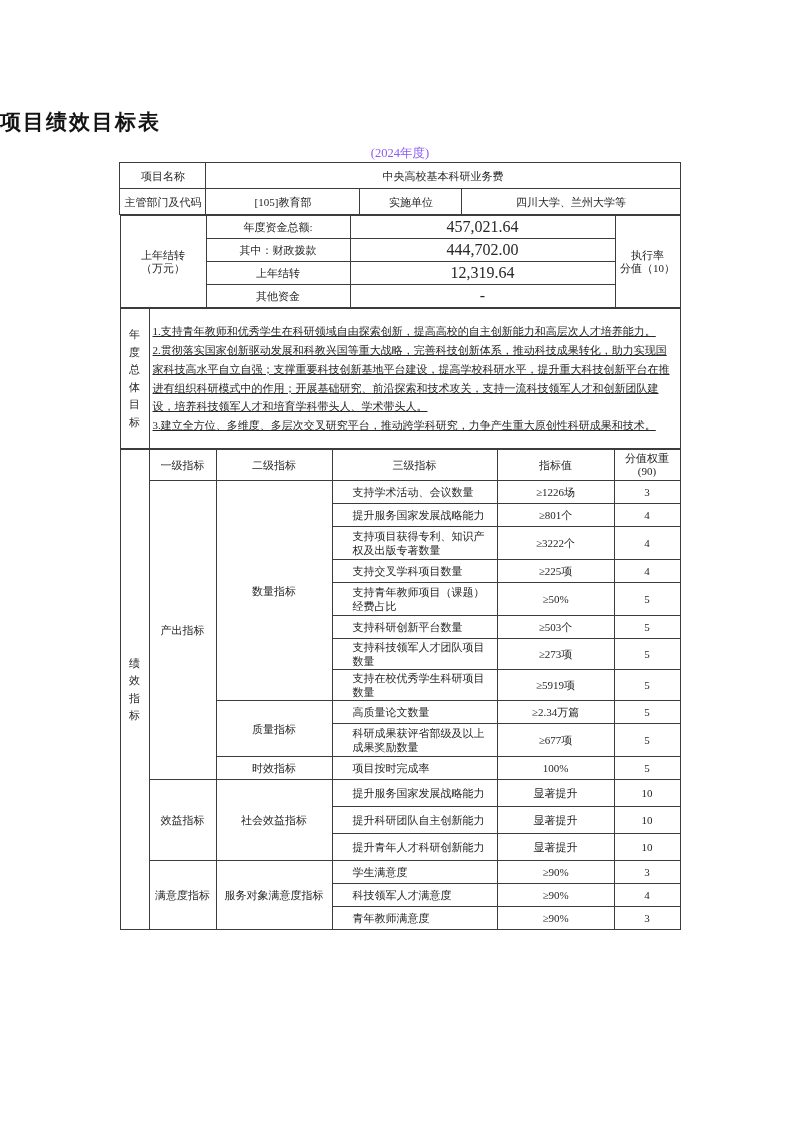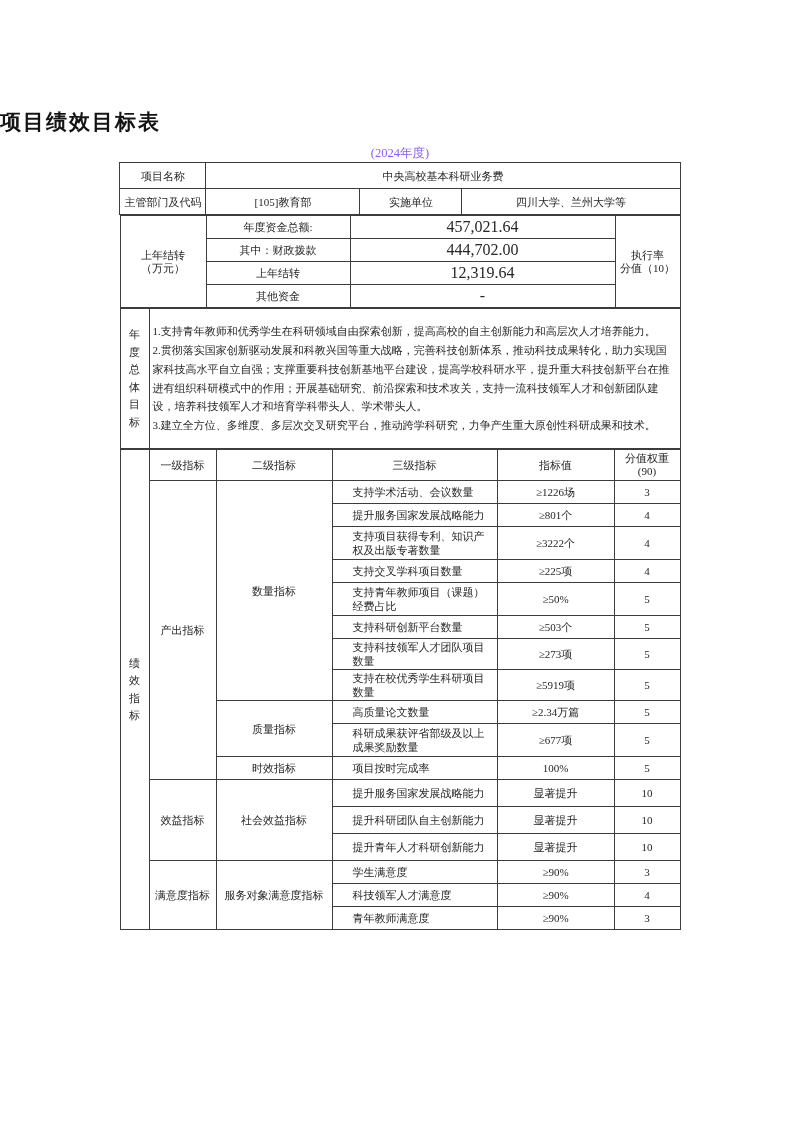--- a/index.html
+++ b/index.html
@@ -29,21 +29,21 @@
   }
   .tblA { margin-top: 17px; }
   .tblA td { height: 26px; }
   .tblB { margin-top: -1px; }
   .tblB td { height: 23px; }
   .lbl-r { text-align: right; padding-right: 11px; }
   .val-r { text-align: right; padding-right: 7px; font-size: 16px; }
 
   .goal-tbl { margin-top: 2px; padding-left: 19px; }
   .goal-cell { height: 140px; }
-  .goal-text { text-align: left; vertical-align: middle; padding: 8px 7px 8px 6px; }
+  .goal-text { text-align: left; vertical-align: middle; padding: 8px 7px 8px 6px; text-decoration: underline; }
   .goal-text div { line-height: 18.8px; text-align: left; }
 
   .vstrip { vertical-align: middle; text-align: center; padding: 0; }
   .vtext { display: inline-block; width: 13px; line-height: 17.5px; word-break: break-all; text-align: center; }
 
   .ind { margin-top: 2px; }
   .ind .l3 { text-align: left; padding-left: 20px; }
   tr.hdr th { height: 31px; line-height: 13px; }
   tr.r-s td { height: 23px; }
   tr.r-d td { height: 33px; }

